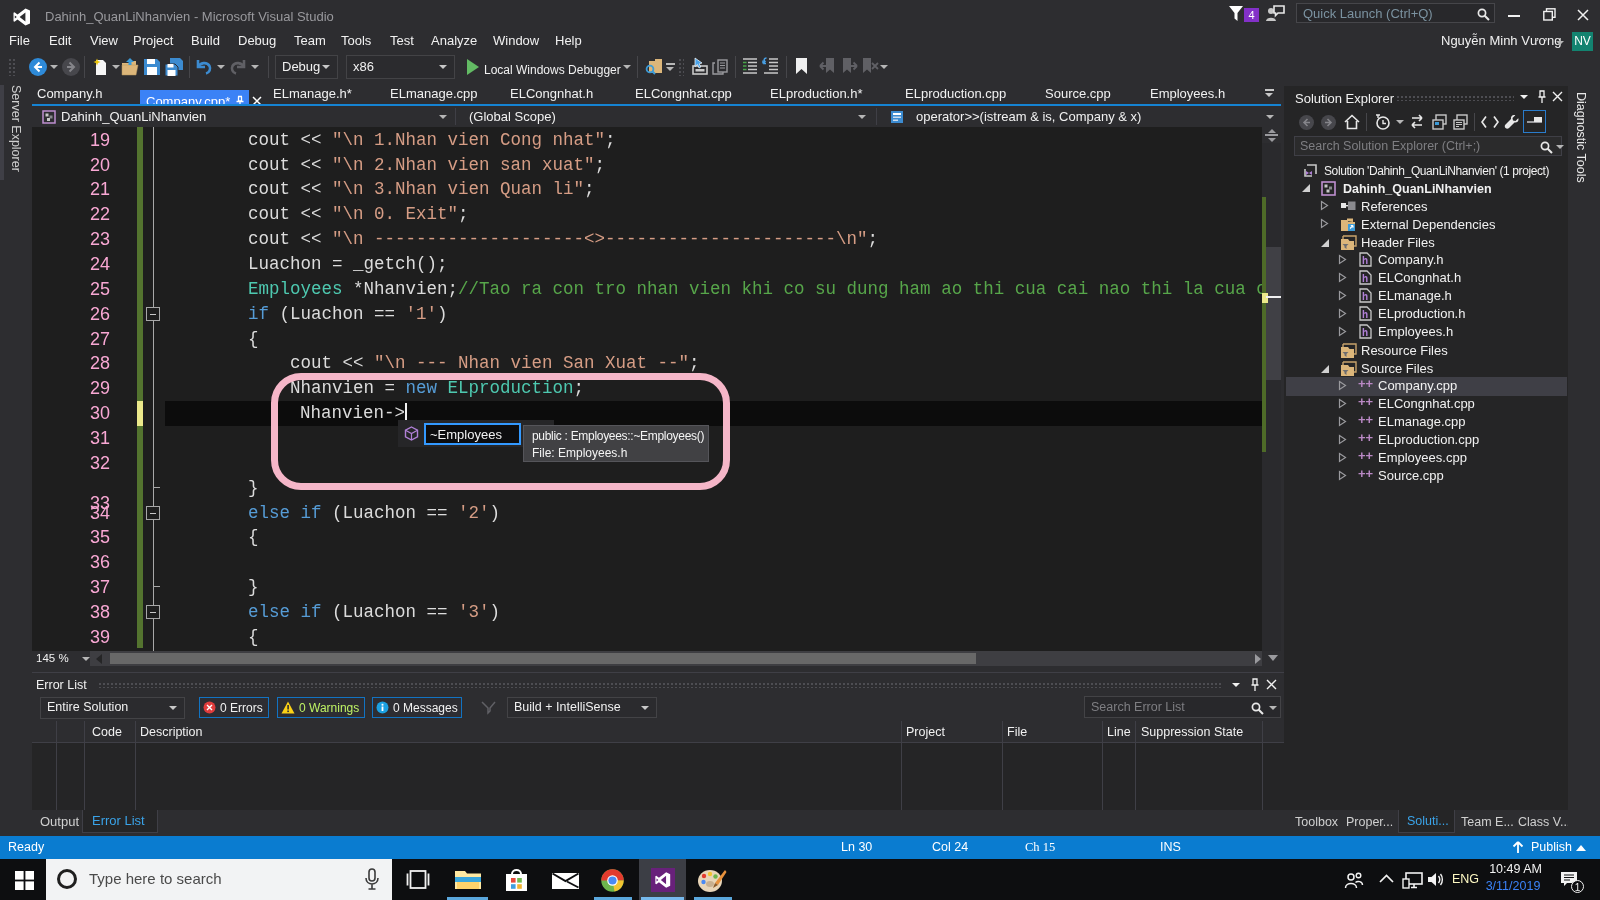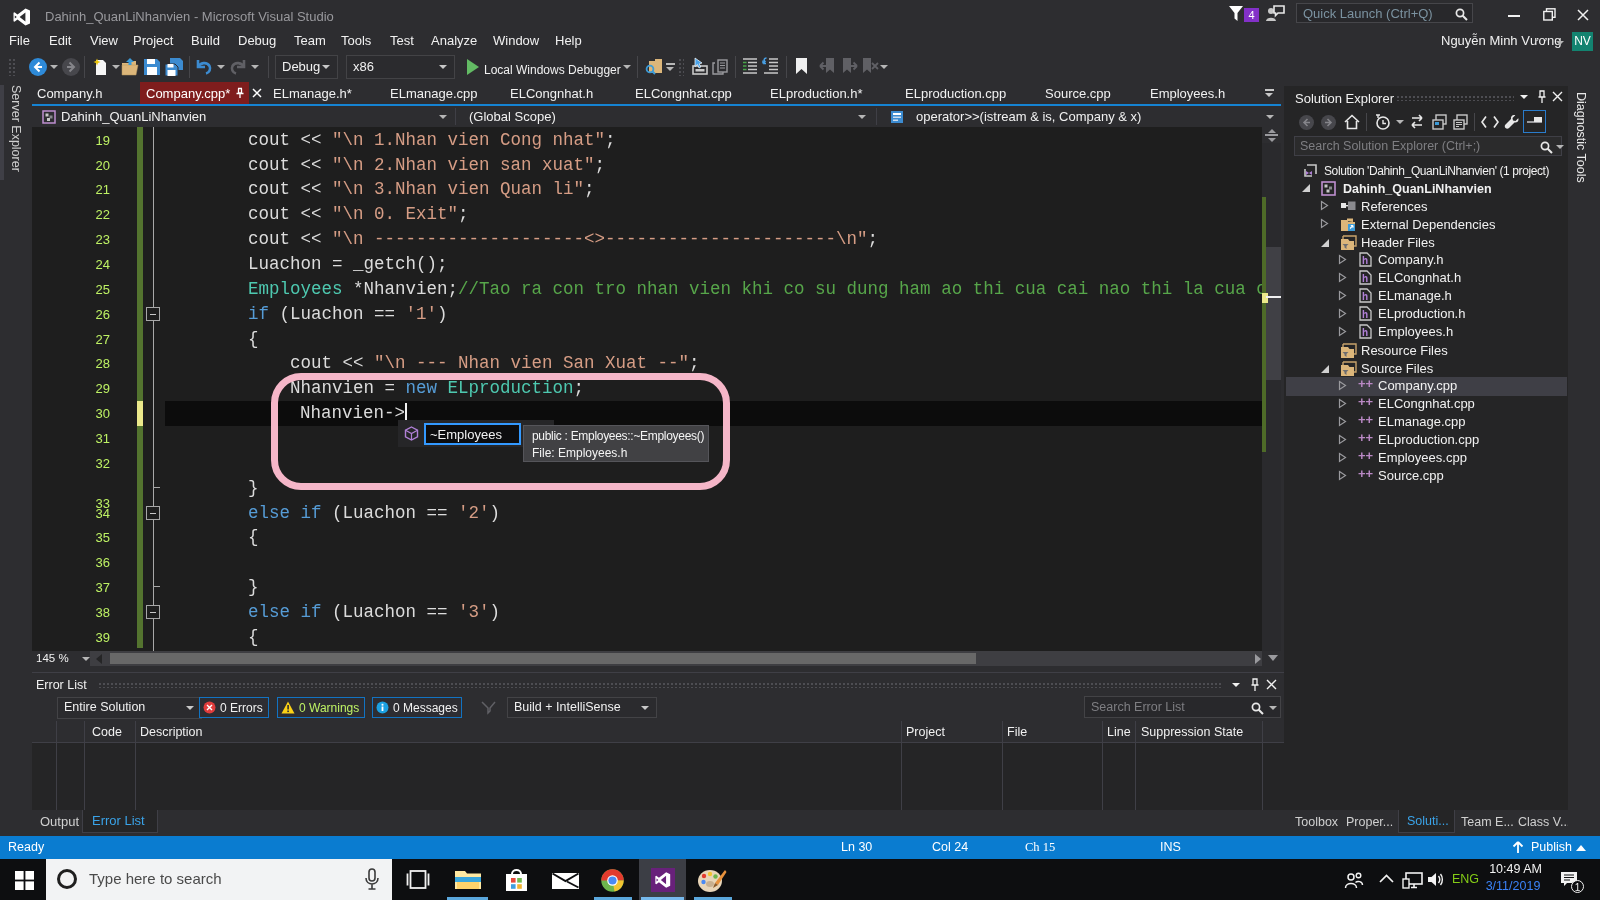--- a/index.html
+++ b/index.html
@@ -9,21 +9,21 @@
   .ui { font-size:13px; color:#f1f1f1; white-space:nowrap; }
   .mono { font-family:"Liberation Mono", monospace; }
   .sep { width:1px; background:#46464a; }
   
   .cd { color:#dcdcdc; }
   .kw { color:#569cd6; }
   .st { color:#d69d85; }
   .cm { color:#57a64a; }
   .ty { color:#4ec9b0; }
   .row { position:absolute; height:25px; line-height:25px; font-size:17.5px; letter-spacing:0px; white-space:pre; }
-  .ln  { position:absolute; width:50px; text-align:right; color:#bef264; height:25px; line-height:25px; font-size:13px; }
+  .ln  { position:absolute; width:50px; text-align:right; color:#f9a8d4; height:25px; line-height:25px; font-size:18px; }
   .combo { position:absolute; background:#2b2b2e; border:1px solid #434346; color:#f1f1f1; font-size:13px; }
   .combo .arr { position:absolute; right:7px; top:50%; margin-top:-2px; width:0; height:0; border-left:4px solid transparent; border-right:4px solid transparent; border-top:4px solid #c8c8c8; }
   .dd { width:0; height:0; border-left:4px solid transparent; border-right:4px solid transparent; border-top:4px solid #b6b6b6; }
   .grip { background-image:radial-gradient(#4d4d52 0.9px, transparent 1.1px); background-size:4px 4px; }
 </style>
 </head>
 <body>
 
 <div class="abs" id="titlebar" style="left:0;top:0;width:1600px;height:30px;background:#2d2d30;">
   <svg class="abs" style="left:12px;top:7px;" width="20" height="20" viewBox="0 0 20 20">
@@ -35,21 +35,21 @@
     <path d="M1 1 H15 L9.5 8 V16 L6.5 13.5 V8 Z" fill="#ffffff"></path>
   </svg>
   <div class="abs" style="left:1244px;top:8px;width:15px;height:14px;background:#8331c8;color:#fff;font-size:11px;text-align:center;line-height:14px;">4</div>
 
   <svg class="abs" style="left:1264px;top:4px;" width="22" height="19" viewBox="0 0 20 19">
     <circle cx="6" cy="7" r="3" fill="#c8c8c8"></circle>
     <path d="M1 17 C1 12.5 11 12.5 11 17 Z" fill="#c8c8c8"></path>
     <path d="M9 2 H19 V9 H13 L10.5 11.5 V9 H9 Z" fill="none" stroke="#e8e8e8" stroke-width="1.6"></path>
   </svg>
 
-  <div class="abs" style="left:1296px;top:3px;width:177px;height:20px;background:#28282b;border:1px solid #46464a;">
+  <div class="abs" style="left:1296px;top:3px;width:199px;height:20px;background:#28282b;border:1px solid #46464a;">
     <div class="abs" style="left:6px;top:2px;font-size:13px;color:#7b92a0;">Quick Launch (Ctrl+Q)</div>
     <svg class="abs" style="right:4px;top:3px;" width="14" height="14" viewBox="0 0 14 14">
       <circle cx="6" cy="6" r="3.6" fill="none" stroke="#e8e8e8" stroke-width="1.7"></circle>
       <line x1="8.7" y1="8.7" x2="13" y2="13" stroke="#e8e8e8" stroke-width="2"></line>
     </svg>
   </div>
 
   <div class="abs" style="left:1508px;top:15px;width:12px;height:2px;background:#f1f1f1;"></div>
   <svg class="abs" style="left:1543px;top:8px;" width="13" height="13" viewBox="0 0 13 13">
     <rect x="3.5" y="0.8" width="8.5" height="8.5" fill="none" stroke="#f1f1f1" stroke-width="1.4"></rect>
@@ -192,21 +192,21 @@
   </svg>
   <svg class="abs" style="left:862px;top:5px;" width="17" height="18" viewBox="0 0 17 18">
     <path d="M1 1 H9 V16 L5 12.5 L1 16 Z" fill="#606065"></path>
     <path d="M10 6 L16 12 M16 6 L10 12" stroke="#606065" stroke-width="1.8"></path>
   </svg>
   <div class="abs dd" style="left:880px;top:13px;"></div>
 </div>
 
 <div class="abs" id="tabrow" style="left:32px;top:82px;width:1249px;height:22px;background:#2d2d30;font-size:13px;color:#f1f1f1;">
   <div class="abs" style="left:5px;top:4px;">Company.h</div>
-  <div class="abs" style="left:108px;top:0;width:109px;height:22px;background:#7f1d1d;">
+  <div class="abs" style="left:108px;top:8px;width:109px;height:22px;background:#3b82f6;">
     <div class="abs" style="left:6px;top:4px;color:#fff;">Company.cpp*</div>
     <svg class="abs" style="left:94px;top:5px;" width="12" height="12" viewBox="0 0 12 12">
       <path d="M4 1.5 H8 M4.5 1.5 V6 H7.5 V1.5 M2.5 6.5 H9.5 M6 6.5 V11" stroke="#fff" stroke-width="1.3" fill="none"></path>
     </svg>
     <svg class="abs" style="left:112px;top:6px;" width="10" height="10" viewBox="0 0 10 10">
       <path d="M1 1 L9 9 M9 1 L1 9" stroke="#fff" stroke-width="1.5"></path>
     </svg>
   </div>
   <div class="abs" style="left:241px;top:4px;">ELmanage.h*</div>
   <div class="abs" style="left:358px;top:4px;">ELmanage.cpp</div>
@@ -351,21 +351,21 @@
   <div class="abs" style="left:4px;top:6px;font-size:12.5px;color:#f1f1f1;">Error List</div>
   <div class="abs grip" style="left:66px;top:10px;width:1124px;height:6px;"></div>
   <div class="abs dd" style="left:1200px;top:11px;border-top-color:#f1f1f1;"></div>
   <svg class="abs" style="left:1217px;top:6px;" width="12" height="14" viewBox="0 0 12 14">
     <path d="M4 1 H8 V7 H4 Z M2.5 7 H9.5 M6 7 V13" stroke="#f1f1f1" stroke-width="1.3" fill="none"></path>
   </svg>
   <svg class="abs" style="left:1234px;top:7px;" width="11" height="11" viewBox="0 0 11 11">
     <path d="M1 1 L10 10 M10 1 L1 10" stroke="#f1f1f1" stroke-width="1.4"></path>
   </svg>
 
-  <div class="combo" style="left:25px;top:25px;width:145px;height:22px;background:#2b2b2e;">
+  <div class="combo" style="left:8px;top:25px;width:145px;height:22px;background:#2b2b2e;">
     <div class="abs" style="left:6px;top:2px;font-size:12.5px;">Entire Solution</div>
       <div class="arr"></div>
   </div>
   <div class="abs" style="left:167px;top:25px;width:70px;height:21px;border:1px solid #1273c2;background:#2d2d32;">
     <svg class="abs" style="left:3px;top:3px;" width="13" height="13" viewBox="0 0 13 13">
       <circle cx="6.5" cy="6.5" r="6" fill="#e03c3c"></circle>
         <path d="M4 4 L9 9 M9 4 L4 9" stroke="#fff" stroke-width="1.4"></path>
     </svg>
     <div class="abs" style="left:20px;top:3px;font-size:12px;color:#f1f1f1;">0 Errors</div>
   </div>
@@ -747,21 +747,21 @@
   </svg>
   <svg class="abs" style="left:1402px;top:13px;" width="21" height="17" viewBox="0 0 21 17">
     <rect x="4" y="1" width="16" height="11" fill="none" stroke="#f2f2f2" stroke-width="1.6"></rect>
     <path d="M9 15.5 H15 M12 12 V15.5" stroke="#f2f2f2" stroke-width="1.6"></path>
     <rect x="1" y="7" width="6" height="9" fill="#0d0e10" stroke="#f2f2f2" stroke-width="1.4"></rect>
   </svg>
   <svg class="abs" style="left:1427px;top:12px;" width="18" height="17" viewBox="0 0 18 17">
     <path d="M1 6 H4.5 L9 2 V15 L4.5 11 H1 Z" fill="#f2f2f2"></path>
     <path d="M11.5 5 C13 7 13 10 11.5 12 M13.5 3 C16 6 16 11 13.5 14" fill="none" stroke="#f2f2f2" stroke-width="1.4"></path>
   </svg>
-  <div class="abs" style="left:1452px;top:13px;font-size:12.5px;color:#84cc16;">ENG</div>
+  <div class="abs" style="left:1452px;top:13px;font-size:12.5px;color:#fef9c3;">ENG</div>
   <div class="abs" style="left:1484px;top:3px;width:58px;text-align:right;font-size:12.5px;color:#f2f2f2;">10:49 AM</div>
   <div class="abs" style="left:1484px;top:20px;width:58px;text-align:center;font-size:12.5px;color:#3b82f6;">3/11/2019</div>
   <svg class="abs" style="left:1560px;top:12px;" width="20" height="18" viewBox="0 0 20 18">
     <path d="M1 1 H17 V12 H7 L4 15 V12 H1 Z" fill="#f2f2f2"></path>
     <path d="M4 4 H14 M4 6.5 H14 M4 9 H10" stroke="#0d0e10" stroke-width="1.2"></path>
   </svg>
   <div class="abs" style="left:1571px;top:21px;width:13px;height:13px;border-radius:50%;background:#0d0e10;border:1.5px solid #f2f2f2;color:#f2f2f2;font-size:10px;text-align:center;line-height:13px;">1</div>
 </div>
 
 </body></html>

